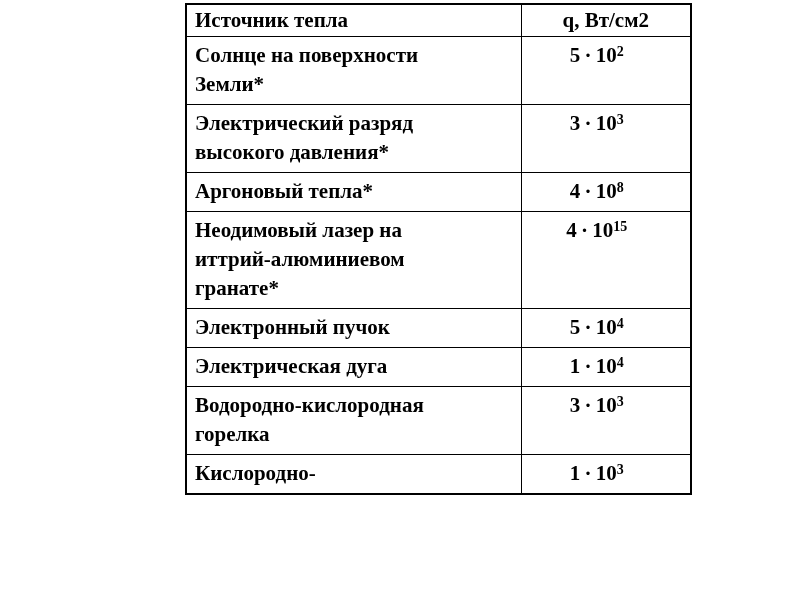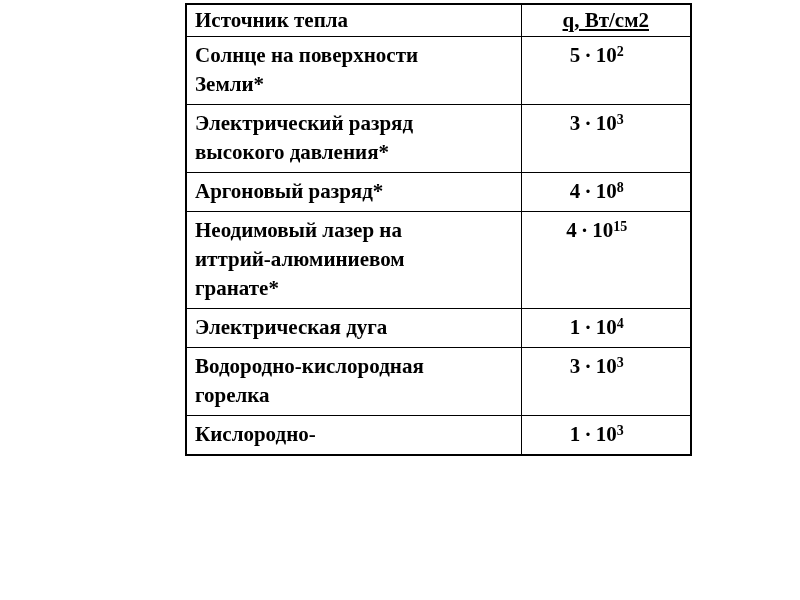--- a/index.html
+++ b/index.html
@@ -44,21 +44,20 @@
     padding: 2px 8px 2px 8px;
     line-height: 27px;
     font-size: 21px;
   }
   th.val-h {
     width: 170px;
     text-align: center;
     padding: 2px 4px 2px 4px;
     line-height: 27px;
     font-size: 21px;
-    text-decoration: underline;
   }
   td.src {
     width: 335px;
     text-align: left;
     padding: 4px 8px 5px 8px;
     line-height: 29px;
   }
   td.val {
     width: 170px;
     text-align: center;
@@ -103,31 +102,37 @@
         </tr>
         <tr>
           <td class="src">
             <div class="line"><span>Электрический разряд</span></div>
             <div class="line"><span>высокого давления*</span></div>
           </td>
           <td class="val">3 · 10<sup>3</sup></td>
         </tr>
         <tr>
           <td class="src">
-            <div class="line"><span>Аргоновый разряд*</span></div>
+            <div class="line"><span>Аргоновый тепла*</span></div>
           </td>
           <td class="val">4 · 10<sup>8</sup></td>
         </tr>
         <tr>
           <td class="src">
             <div class="line"><span>Неодимовый лазер на</span></div>
             <div class="line"><span>иттрий-алюминиевом</span></div>
             <div class="line"><span>гранате*</span></div>
           </td>
           <td class="val">4 · 10<sup>15</sup></td>
+        </tr>
+        <tr>
+          <td class="src">
+            <div class="line"><span>Электронный пучок</span></div>
+          </td>
+          <td class="val">5 · 10<sup>4</sup></td>
         </tr>
         <tr>
           <td class="src">
             <div class="line"><span>Электрическая дуга</span></div>
           </td>
           <td class="val">1 · 10<sup>4</sup></td>
         </tr>
         <tr>
           <td class="src">
             <div class="line"><span>Водородно-кислородная</span></div>

